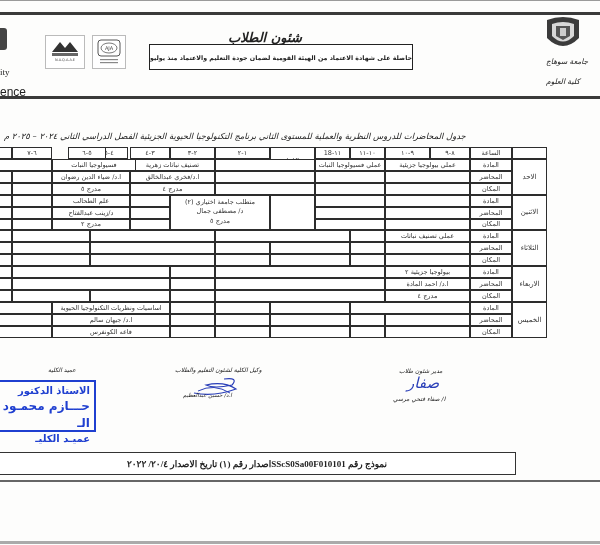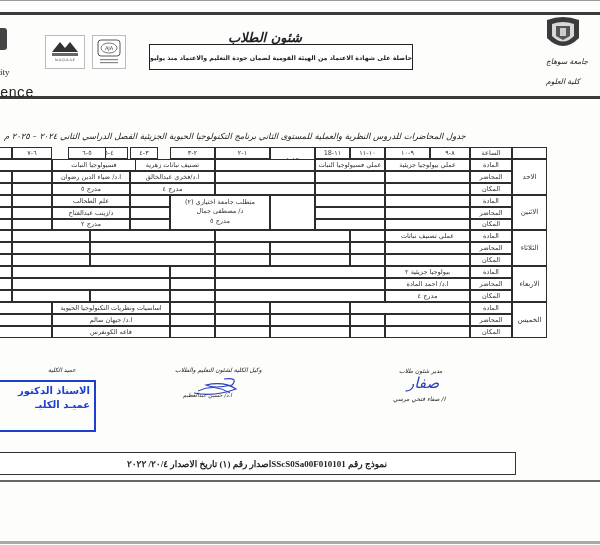--- a/index.html
+++ b/index.html
@@ -18,21 +18,21 @@
 </style>
 </head>
 <body>
 
 <div class="hr thin" style="top:0;width:600px;"></div>
 <div class="hr" style="top:12px;width:600px;"></div>
 <div class="hr" style="top:96px;width:600px;"></div>
 
 <div class="abs" style="left:0;top:28px;width:7px;height:22px;background:#444;border-radius:0 3px 3px 0;"></div>
 <div class="abs" style="left:0;top:67px;font-size:9px;font-family:'Liberation Serif',serif;">ity</div>
-<div class="abs" style="left:0;top:85px;font-size:14px;font-family:Liberation Mono, monospace;">ence</div>
+<div class="abs" style="left:0;top:85px;font-size:12px;font-family:Liberation Sans, sans-serif;">ence</div>
 
 <div class="logo-box" style="left:45px;top:35px;width:38px;height:32px;">
   <svg width="38" height="32" viewBox="0 0 38 32">
     <path d="M6 16 L14 6 L19 12 L24 6 L32 16 Z" fill="#333"></path>
     <rect x="6" y="17" width="26" height="3" fill="#666"></rect>
     <text x="19" y="25" font-size="3.5" text-anchor="middle" fill="#444" font-family="DejaVu Sans, sans-serif">N.A.Q.A.A.E</text>
   </svg>
 </div>
 <div class="logo-box" style="left:92px;top:35px;width:32px;height:32px;">
   <svg width="32" height="32" viewBox="0 0 32 32">
@@ -65,21 +65,21 @@
 <div id="tbl">
     <div class="cell" style="left: 512px; top: 147px; width: 35px; height: 11.7px;"></div>
     <div class="cell" style="left: 470px; top: 147px; width: 42px; height: 11.7px;">الساعة</div>
     <div class="cell" style="left: 430px; top: 147px; width: 40px; height: 11.7px;">٨-٩</div>
     <div class="cell" style="left: 385px; top: 147px; width: 45px; height: 11.7px;">٩-١٠</div>
     <div class="cell" style="left: 350px; top: 147px; width: 35px; height: 11.7px;">١٠-١١</div>
     <div class="cell" style="left: 315px; top: 147px; width: 35px; height: 11.7px;">١١-18</div>
     <div class="cell" style="left: 270px; top: 147px; width: 45px; height: 25px;">١٢-١</div>
     <div class="cell" style="left: 215px; top: 147px; width: 55px; height: 11.7px;">١-٢</div>
     <div class="cell" style="left: 170px; top: 147px; width: 45px; height: 11.7px;">٢-٣</div>
-    <div class="cell" style="left: 130px; top: 147px; width: 28px; height: 11.7px;">٣-٤</div>
+    <div class="cell" style="left: 130px; top: 147px; width: 40px; height: 11.7px;">٣-٤</div>
     <div class="cell" style="left: 90px; top: 147px; width: 38px; height: 11.7px;">٤-٥</div>
     <div class="cell" style="left: 52px; top: 147px; width: 38px; height: 11.7px; margin-left: 16px;">٥-٦</div>
     <div class="cell" style="left: 12px; top: 147px; width: 40px; height: 11.7px;">٦-٧</div>
     <div class="cell" style="left: -4px; top: 147px; width: 16px; height: 11.7px;"></div>
     <div class="cell daycell" style="left: 512px; top: 159px; width: 35px; height: 35.5px;">الاحد</div>
     <div class="cell" style="left: 470px; top: 159px; width: 42px; height: 11.5px;">المادة</div>
     <div class="cell" style="left: 470px; top: 170.5px; width: 42px; height: 12px;">المحاضر</div>
     <div class="cell" style="left: 470px; top: 182.5px; width: 42px; height: 12px;">المكان</div>
     <div class="cell daycell" style="left: 512px; top: 194.5px; width: 35px; height: 35.5px;">الاثنين</div>
     <div class="cell" style="left: 470px; top: 194.5px; width: 42px; height: 12px;">المادة</div>
@@ -196,20 +196,21 @@
     <div class="cell" style="left: 52px; top: 325.5px; width: 118px; height: 12px;">قاعه الكونفرس</div>
     <div class="cell" style="left: -4px; top: 301.5px; width: 56px; height: 12px;"></div>
     <div class="cell" style="left: -4px; top: 313.5px; width: 56px; height: 12px;"></div>
     <div class="cell" style="left: -4px; top: 325.5px; width: 56px; height: 12px;"></div>
     <div class="abs" style="left: 470px; top: 147px; width: 77px; height: 190.5px; border: 1.5px solid rgb(45, 45, 45); box-sizing: border-box; pointer-events: none;"></div>
   </div>
 
 <div class="t" style="left:48px;top:367px;font-size:6px;">عميد الكلية</div>
 <div class="stamp" style="left:-4px;top:380px;width:100px;height:52px;padding:2px 4px;box-sizing:border-box;">
   <div style="font-size:10px;line-height:14px;">الاستاذ الدكتور</div>
+  <div style="font-size:12px;line-height:17px;">حـــازم محمـود الـ</div>
   <div style="font-size:10px;line-height:14px;">عميـد الكليـ</div>
 </div>
 
 <div class="t" style="left:175px;top:367px;font-size:6px;">وكيل الكلية لشئون التعليم والطلاب</div>
 <svg class="abs" style="left:184px;top:373px;" width="60" height="26">
   <path d="M40 6 Q55 4 48 12 Q30 16 22 12 Q40 8 52 16 Q30 24 10 20" fill="none" stroke="#2a3fb8" stroke-width="1.2"></path>
   <path d="M14 18 Q30 10 46 20" fill="none" stroke="#2a3fb8" stroke-width="1"></path>
 </svg>
 <div class="t" style="left:183px;top:393px;font-size:5.5px;">ا.د/ حسين عبدالعظيم</div>
 

